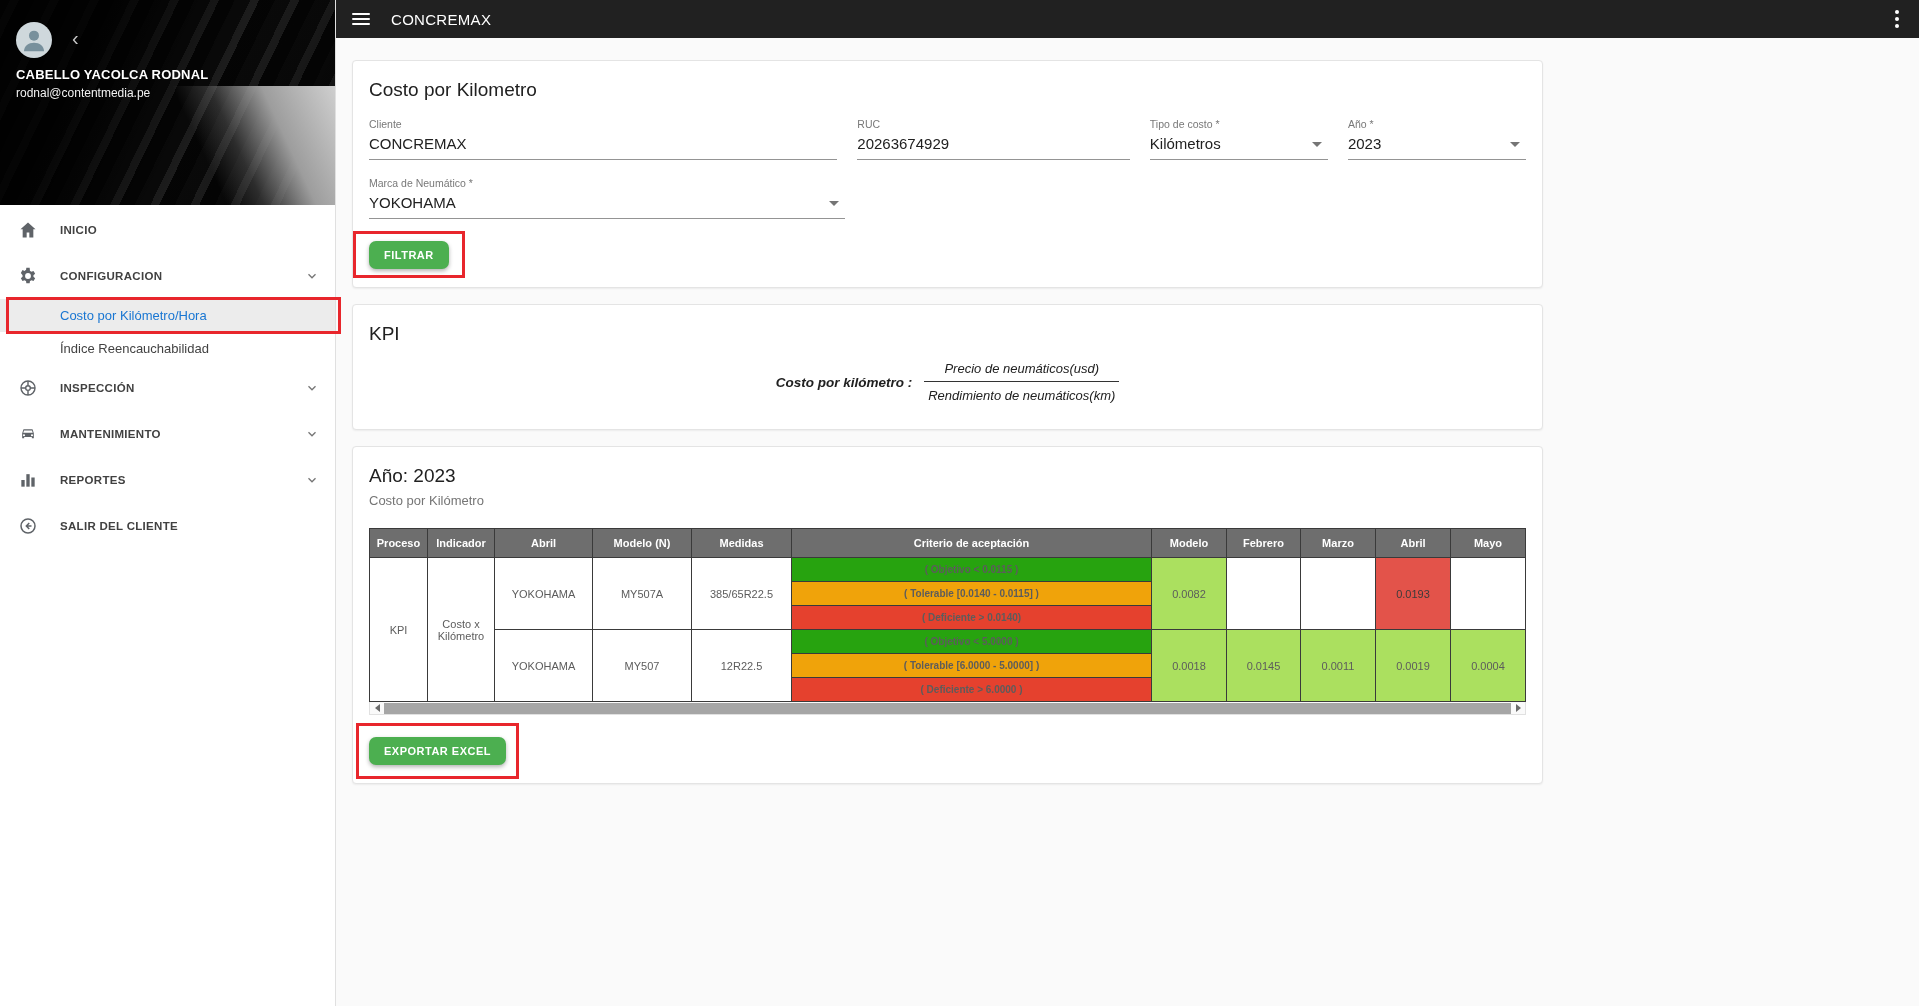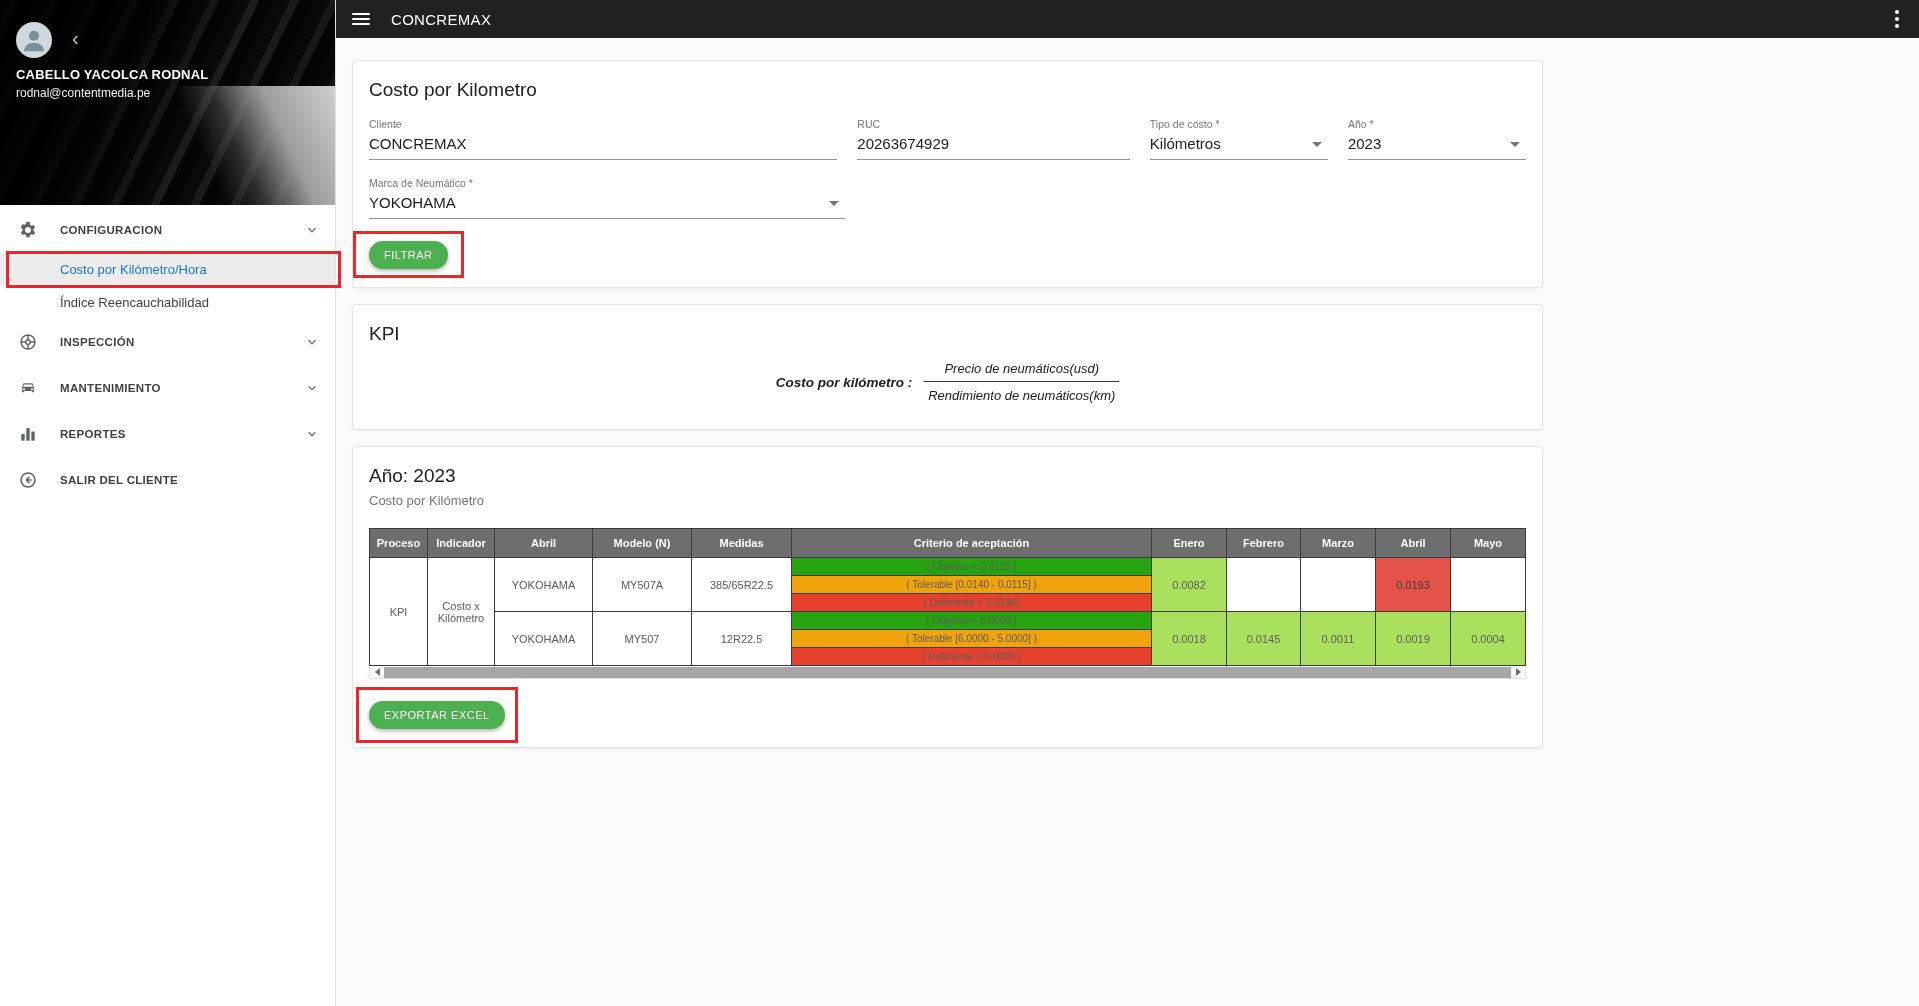--- a/index.html
+++ b/index.html
@@ -81,41 +81,41 @@
   .field { position: relative; border-bottom: 1px solid #949494; padding: 1px 0 7px; }
   .flabel { font-size: 10.5px; color: #787878; margin-bottom: 5px; }
   .fvalue { font-size: 15px; color: #212121; }
   .w-lg { width: 476px; } .w-md { width: 277px; } .w-sm { width: 181px; }
   .dd-arrow {
     position: absolute; right: 6px; bottom: 12px; width: 0; height: 0;
     border-left: 5px solid transparent; border-right: 5px solid transparent; border-top: 5px solid #757575; cursor: pointer;
   }
   .btn-wrap { position: relative; display: inline-block; margin-top: 22px; }
   .btn {
-    background: var(--accent-green); color: #fff; border: none; border-radius: 14px;
-    padding: 8px 15px; font-size: 11px; font-weight: 400; letter-spacing: 0.5px;
+    background: var(--accent-green); color: #fff; border: none; border-radius: 7px;
+    padding: 8px 15px; font-size: 11px; font-weight: 700; letter-spacing: 0.5px;
     font-family: inherit; box-shadow: 0 2px 4px rgba(0,0,0,0.3); cursor: pointer;
   }
 
   
   .kpi-formula { display: flex; justify-content: center; align-items: center; gap: 12px; margin: 16px 0 8px; }
   .kpi-label { font-style: italic; font-weight: 700; font-size: 13.5px; color: #212121; }
   .fraction { font-style: italic; font-size: 13px; color: #212121; text-align: center; }
   .fraction .num { padding: 0 12px 5px; border-bottom: 1px solid #333; margin-bottom: 6px; }
   .fraction .den { padding: 0 4px; }
 
   
   .card-subtitle { font-size: 13px; color: #757575; margin-top: 6px; }
   table.results { border-collapse: collapse; width: 100%; table-layout: fixed; margin-top: 20px; font-size: 11px; }
   table.results th {
     background: var(--table-header-gray); color: #fff; font-weight: 700; font-size: 11px;
     border: 1px solid #3a3a3a; padding: 8px 3px;
   }
   table.results td { border: 1px solid #3a3a3a; text-align: center; color: #5c5c5c; padding: 2px 3px; }
-  td.crit { color: #fff; font-weight: 400; font-size: 10px; height: 18px; padding: 1px 3px; }
+  td.crit { color: #fff; font-weight: 700; font-size: 10px; height: 24px; padding: 1px 3px; }
   .bg-objetivo { background: var(--objetivo-green); }
   .bg-tolerable { background: var(--tolerable-orange); }
   .bg-deficiente { background: var(--deficiente-red); }
   td.val { font-size: 11px; color: #474747; background: #fff; }
   td.val.good { background: var(--cell-good-green); }
   td.val.bad { background: var(--cell-bad-red); color: #3b3b3b; }
 
   .hscroll { height: 13px; background: #fafafa; border: 1px solid #e1e1e1; border-top: none; display: flex; align-items: center; }
   .hs-arrow { width: 14px; height: 100%; display: flex; align-items: center; justify-content: center; cursor: pointer; }
   .tri-l { width: 0; height: 0; border-top: 4px solid transparent; border-bottom: 4px solid transparent; border-right: 5px solid #6b6b6b; }
@@ -132,20 +132,28 @@
         <circle cx="12" cy="8.5" r="4" fill="#78909c"></circle>
           <path d="M4 21c0-4.2 3.6-6.8 8-6.8s8 2.6 8 6.8z" fill="#78909c"></path>
       </svg>
     </div>
     <span class="back-chev">‹</span>
     <div class="uname">CABELLO YACOLCA RODNAL</div>
     <div class="uemail">rodnal@contentmedia.pe</div>
   </div>
 
   <nav class="menu">
+    <div class="menu-item">
+      <span class="mi-icon">
+        <svg viewBox="0 0 24 24" width="20" height="20" fill="currentColor">
+            <path d="M12 3l-9 8.2h2.6V21h4.8v-6h3.2v6h4.8v-9.8H21z"></path>
+          </svg>
+      </span>
+      <span class="mi-label">INICIO</span>
+    </div>
 
     <div class="menu-item">
       <span class="mi-icon">
         <svg viewBox="0 0 24 24" width="20" height="20" fill="currentColor">
             <path d="M19.4 13c.04-.33.06-.66.06-1s-.02-.67-.06-1l2.1-1.65-2-3.46-2.5 1a7.2 7.2 0 0 0-1.73-1L14.9 2.2h-4l-.37 2.7a7.2 7.2 0 0 0-1.73 1l-2.5-1-2 3.46L6.4 11c-.04.33-.06.66-.06 1s.02.67.06 1l-2.1 1.65 2 3.46 2.5-1c.53.42 1.11.76 1.73 1l.37 2.69h4l.37-2.7a7.2 7.2 0 0 0 1.73-1l2.5 1 2-3.45zM12.9 15.5a3.5 3.5 0 1 1 0-7 3.5 3.5 0 0 1 0 7z" transform="translate(-0.9 0)"></path>
           </svg>
       </span>
       <span class="mi-label">CONFIGURACION</span>
       <span class="chev">
         <svg viewBox="0 0 24 24" width="14" height="14" fill="none" stroke="currentColor" stroke-width="2.2">
@@ -308,21 +316,21 @@
             <col style="width:75px">
         </colgroup>
         <thead>
           <tr>
             <th>Proceso</th>
             <th>Indicador</th>
             <th>Abril</th>
             <th>Modelo (N)</th>
             <th>Medidas</th>
             <th>Criterio de aceptación</th>
-            <th>Enero</th>
+            <th>Modelo</th>
             <th>Febrero</th>
             <th>Marzo</th>
             <th>Abril</th>
             <th>Mayo</th>
           </tr>
         </thead>
         <tbody>
           <tr>
             <td rowspan="6">KPI</td>
             <td rowspan="6">Costo x Kilómetro</td>

